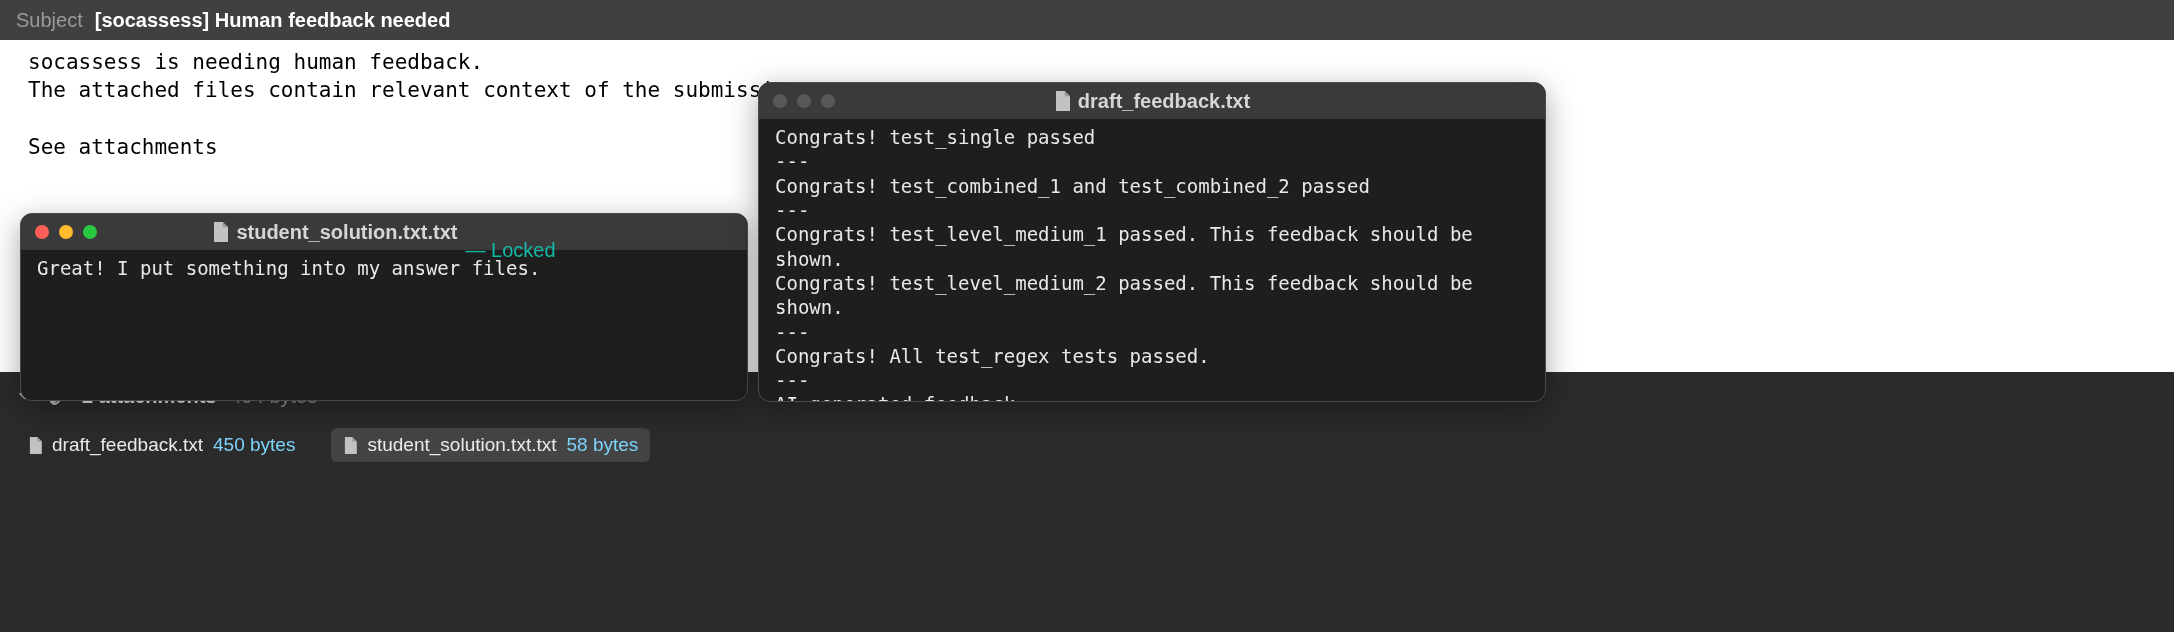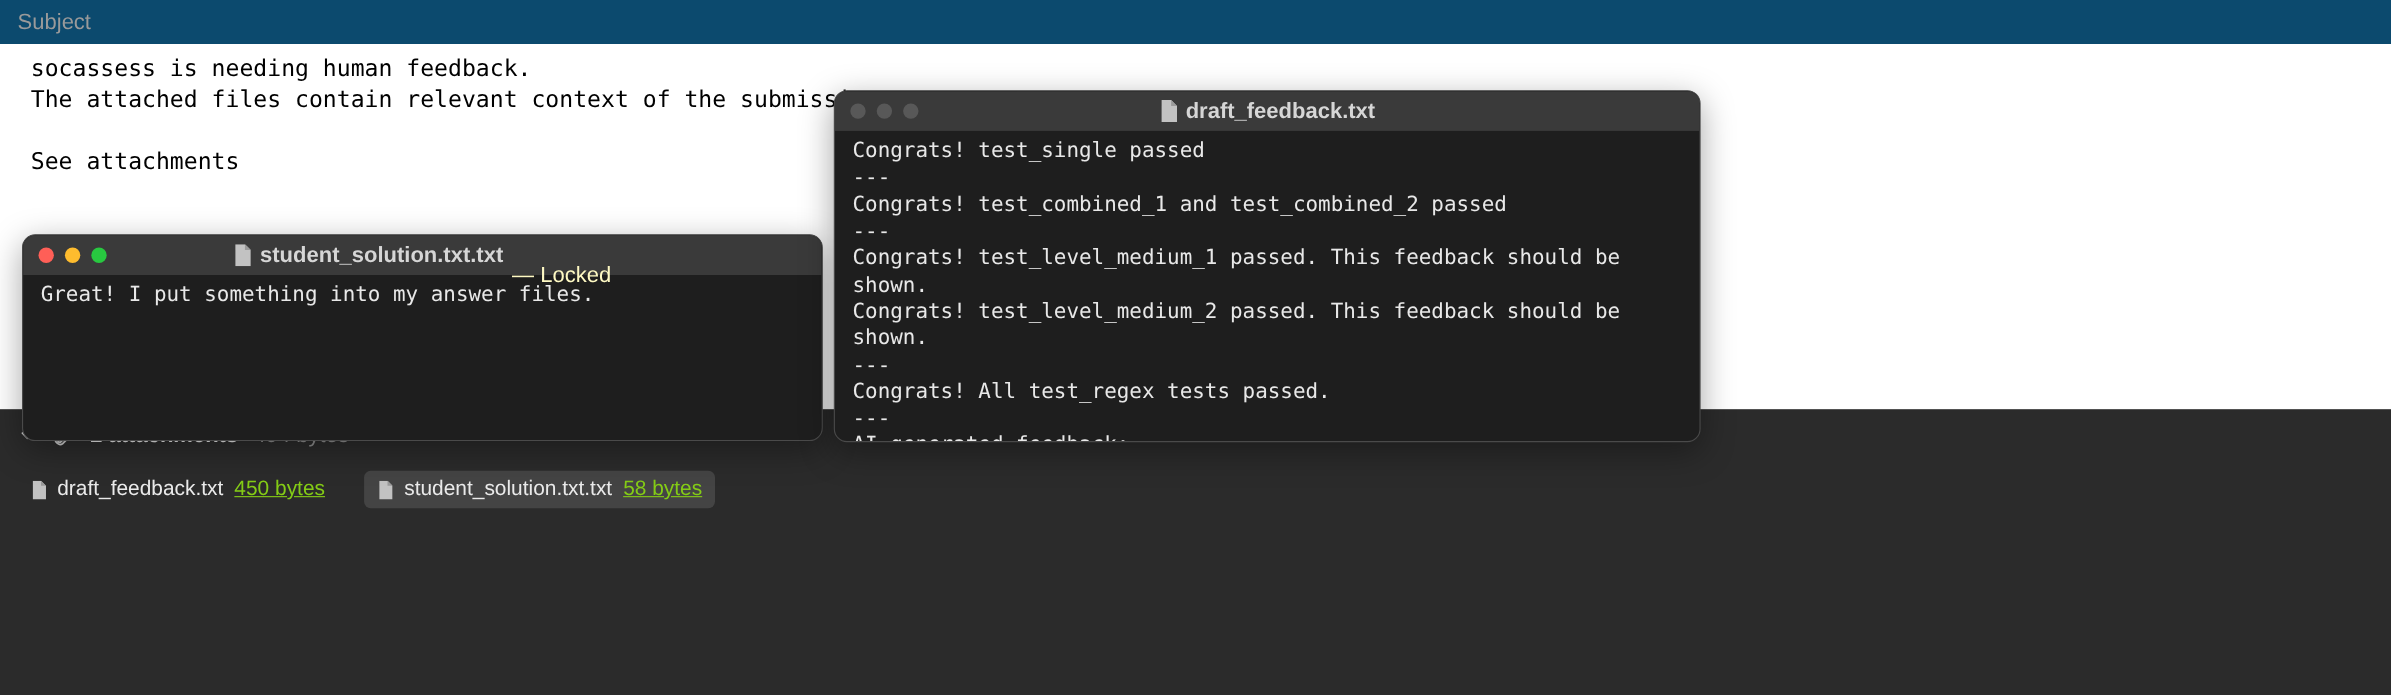--- a/index.html
+++ b/index.html
@@ -6,21 +6,21 @@
   body {
     font-family: -apple-system, BlinkMacSystemFont, "Helvetica Neue", Arial, sans-serif;
     background: #2b2b2b;
     width: 2174px;
     height: 632px;
     overflow: hidden;
     color: #e8e8e8;
   }
   .subject-bar {
     height: 40px;
-    background: #0c4a6e;
+    background: #404040;
     padding: 0 16px;
     display: flex;
     align-items: center;
     gap: 12px;
     font-size: 20px;
   }
   .subject-label { color: #9a9a9a; }
   .subject-value { color: #ffffff; font-weight: 700; }
   .body-area {
     position: relative;
@@ -77,21 +77,21 @@
     width: 16px;
     height: 20px;
     fill: #c2c2c2;
   }
   .file-icon-small {
     width: 14px;
     height: 17px;
     fill: #c2c2c2;
   }
   .win-filename { color: #d6d6d6; font-weight: 600; }
-  .win-locked   { color: #fef9c3; margin-top: 36px; }
+  .win-locked   { color: #14b8a6; margin-top: 36px; }
   .win-content {
     font-family: ui-monospace, "SF Mono", Menlo, Consolas, monospace;
     font-size: 19px;
     color: #e8e8e8;
     padding: 6px 2px 4px 16px;
     white-space: pre-wrap;
     line-height: 1.28;
   }
   
   #win-student {
@@ -129,27 +129,28 @@
     display: flex;
     align-items: center;
     gap: 10px;
     padding: 6px 12px;
     border-radius: 6px;
   }
   .attachment-chip.selected {
     background: #444444;
   }
   .attach-name { color: #eaeaea; }
-  .attach-size { color: #84cc16; text-decoration: underline; }
+  .attach-size { color: #7dd3fc; }
 </style>
 </head>
 <body>
 
 <div class="subject-bar">
   <span class="subject-label">Subject</span>
+  <span class="subject-value">[socassess] Human feedback needed</span>
 </div>
 
 <div class="body-area">
   <div class="message-text">socassess is needing human feedback.
 The attached files contain relevant context of the submission.
 
 See attachments</div>
 
   <div id="win-student" class="mac-window">
     <div class="mac-titlebar">

